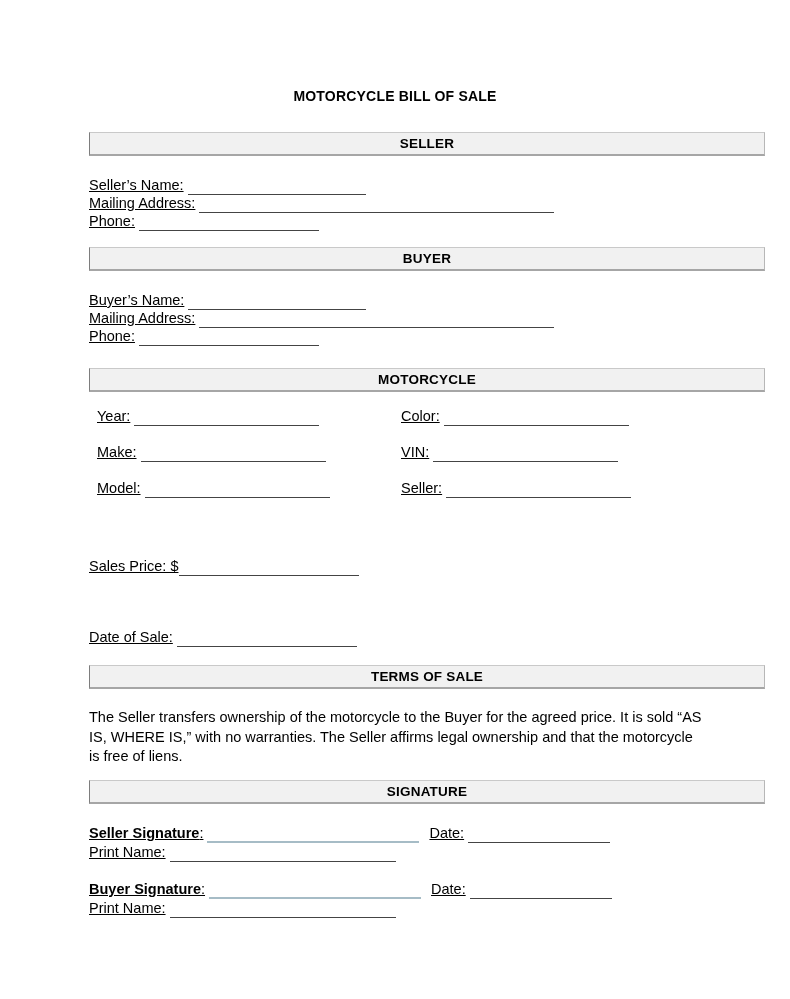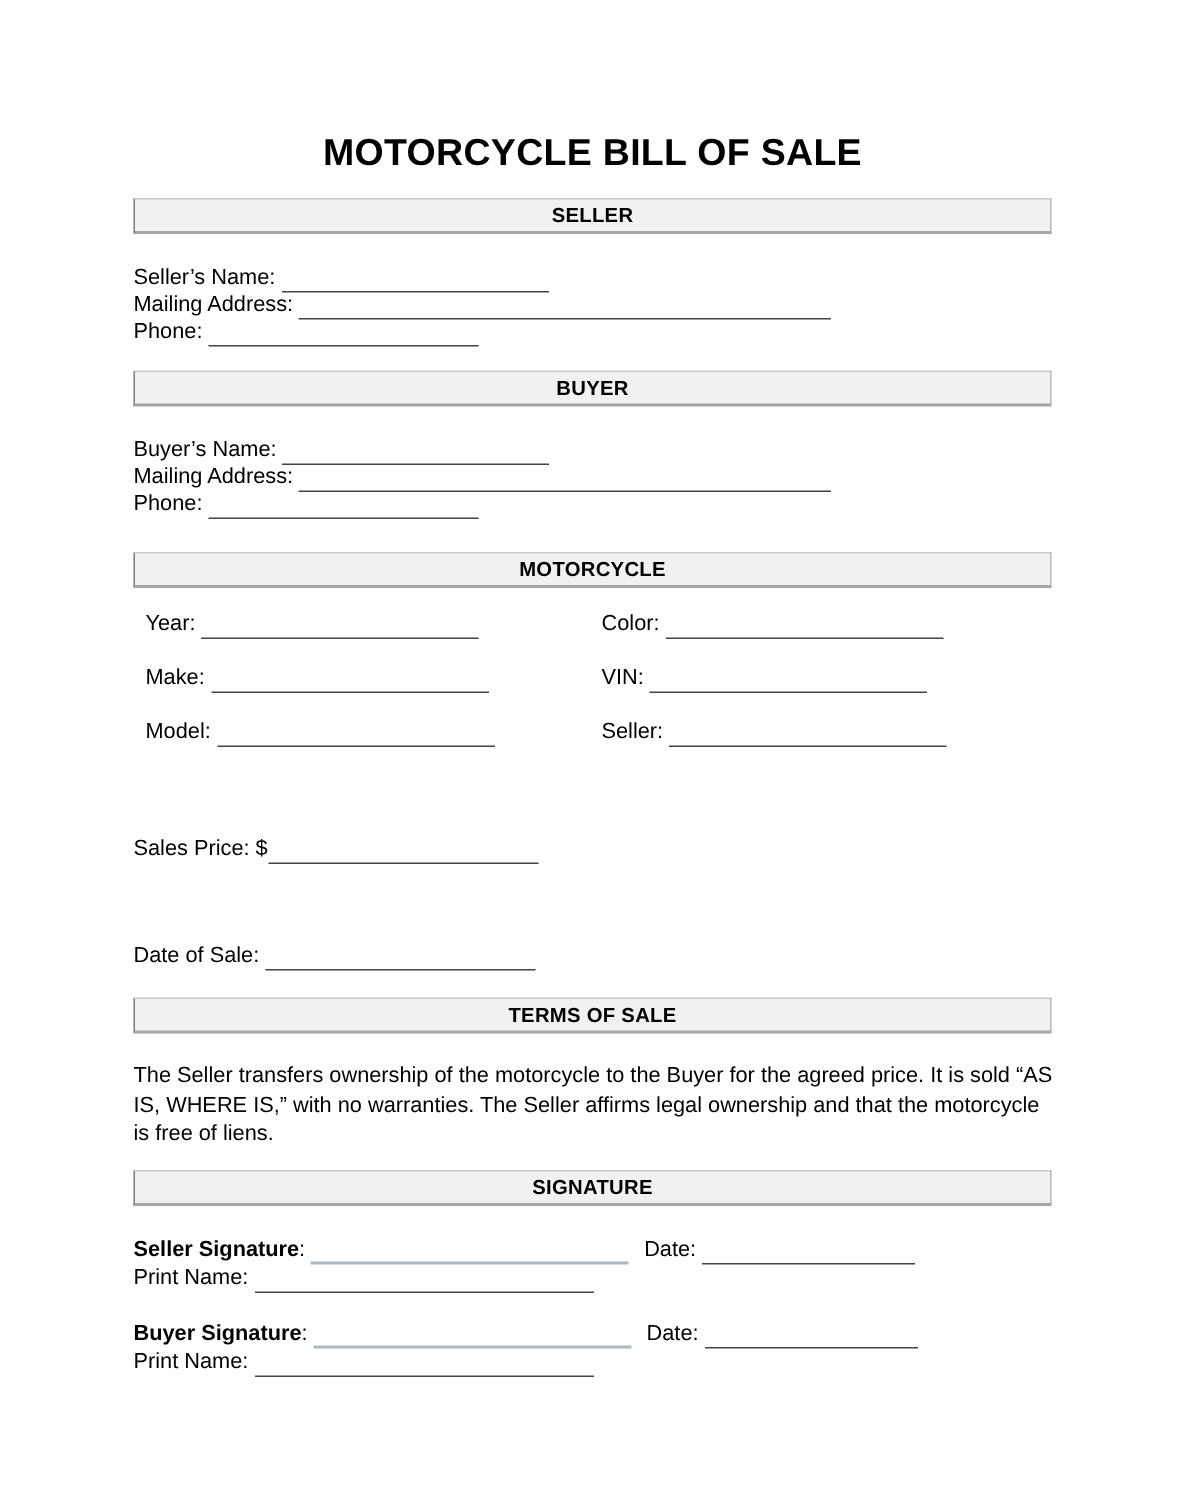--- a/index.html
+++ b/index.html
@@ -21,50 +21,50 @@
     width: 790px;
     height: 999px;
     overflow: hidden;
   }
   .doc-title {
     position: absolute;
     left: 0;
     top: 88px;
     width: 790px;
     text-align: center;
-    font-size: 25px;
+    font-size: 14px;
     font-weight: bold;
     letter-spacing: 0.2px;
   }
   
   .bar {
     position: absolute;
     left: 89px;
-    width: 612px;
+    width: 676px;
     height: 24px;
     box-sizing: border-box;
     background: #f1f1f1;
     border: 1px solid #b7b7b7;
     border-left-color: #7d7d7d;
     border-top-color: #c9c9c9;
     border-bottom: 2px solid #a6a6a6;
     text-align: center;
     font-size: 13.5px;
     font-weight: bold;
     line-height: 22px;
     letter-spacing: 0.2px;
   }
   
   .row {
     position: absolute;
     font-size: 14.5px;
     line-height: 19px;
     white-space: nowrap;
   }
-  .lbl { font-size: 14.5px; }
+  .lbl { font-size: 14.5px; text-decoration: underline; }
   .lbl.bold { font-weight: bold; }
   
   .rule {
     display: inline-block;
     vertical-align: bottom;
     border-bottom: 1.6px solid #444444;
     height: 13px;
     margin-left: 4px;
   }
   .rule.tight { margin-left: 1px; }

